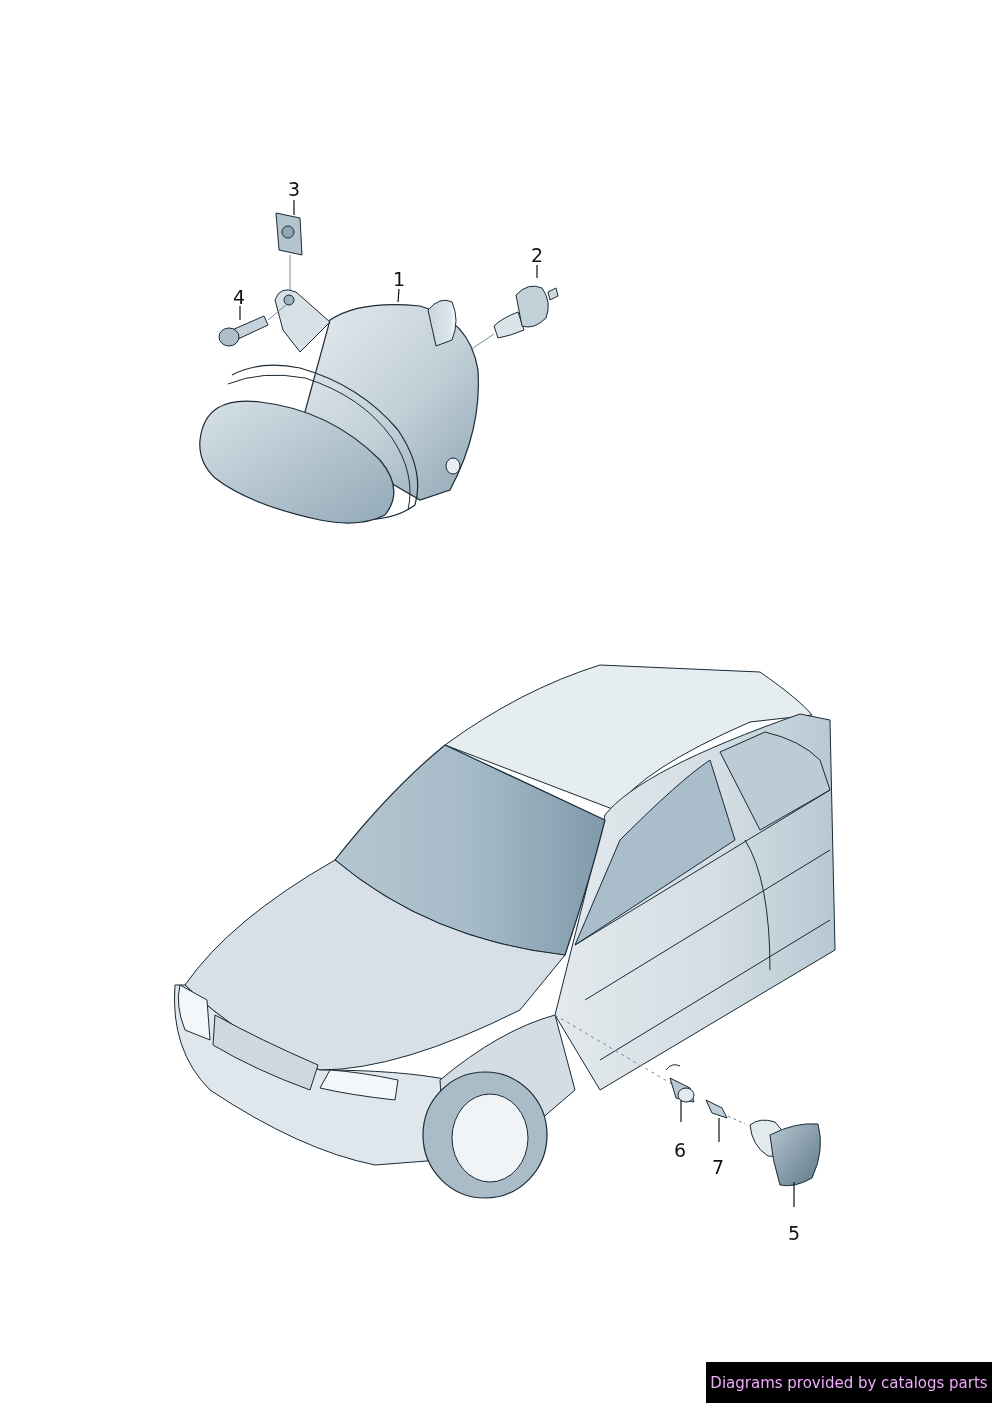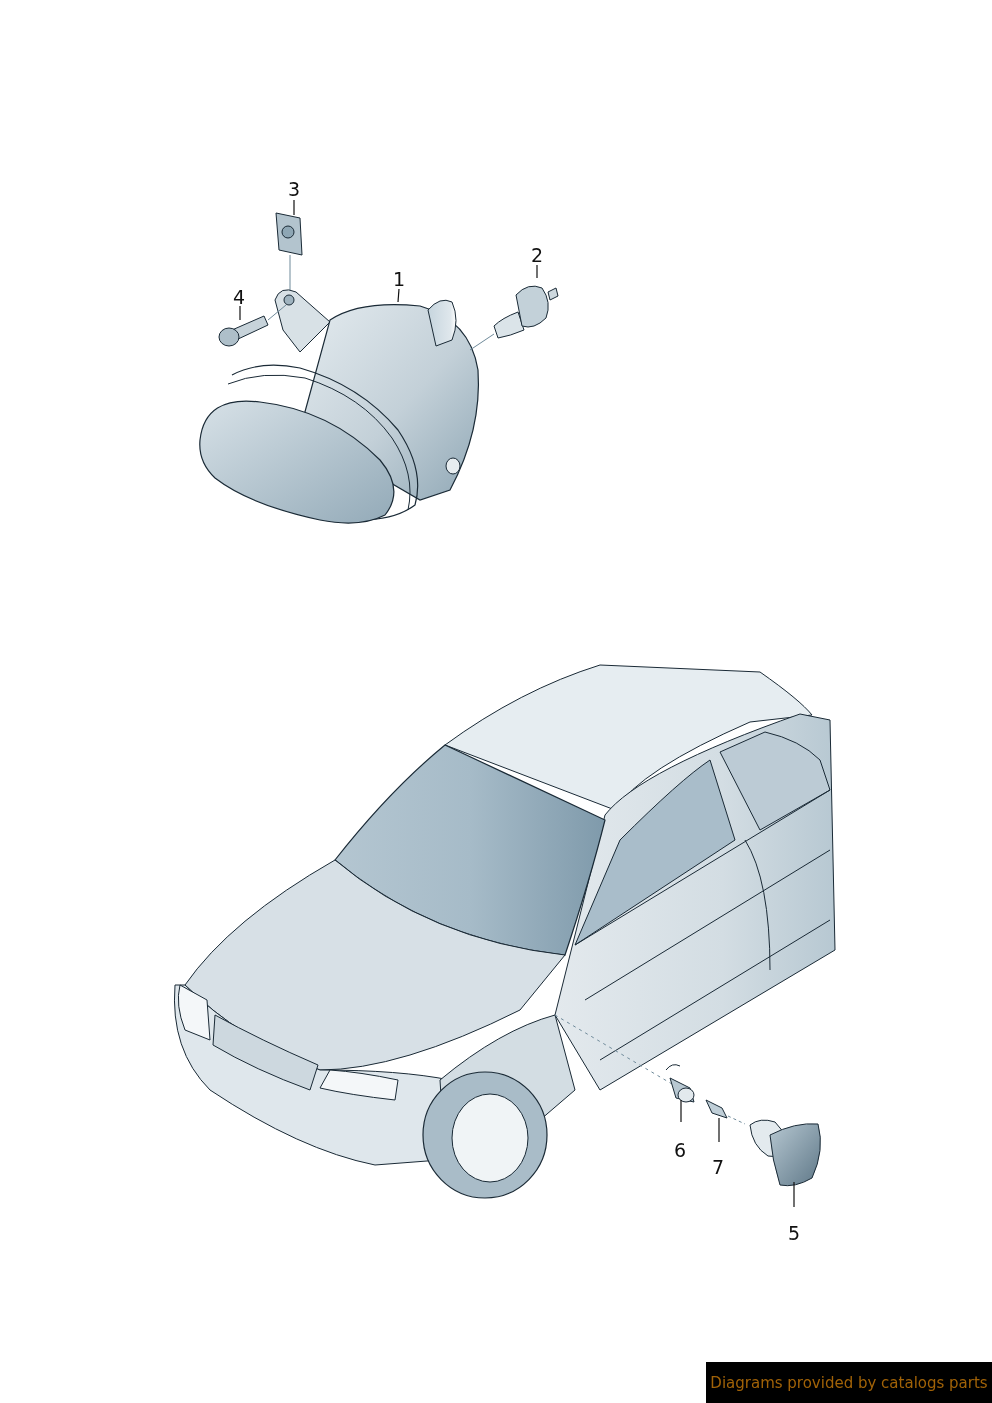--- a/index.html
+++ b/index.html
@@ -2,21 +2,21 @@
 <html><head>
 <meta charset="utf-8">
 <style>
   html, body { margin: 0; padding: 0; background: #ffffff; }
   body { width: 992px; height: 1403px; position: relative; overflow: hidden;
          font-family: "DejaVu Sans", sans-serif; }
   .canvas { position: absolute; left: 0; top: 0; width: 992px; height: 1403px; }
   .callout { position: absolute; font-size: 19px; color: #111; line-height: 1;
              font-family: "DejaVu Sans", sans-serif; transform: translateX(-50%); cursor: pointer; }
   .footer { position: absolute; left: 706px; top: 1362px; width: 286px; height: 41px;
-            background: #000; color: #a16207; font-size: 15px; display: flex;
+            background: #000; color: #f0abfc; font-size: 15px; display: flex;
             align-items: center; justify-content: center; font-family: "DejaVu Sans", sans-serif; }
   svg { position: absolute; left: 0; top: 0; }
 </style>
 </head>
 <body>
 
 <div class="canvas">
 
   <svg width="992" height="1403" viewBox="0 0 992 1403">
     <defs>

